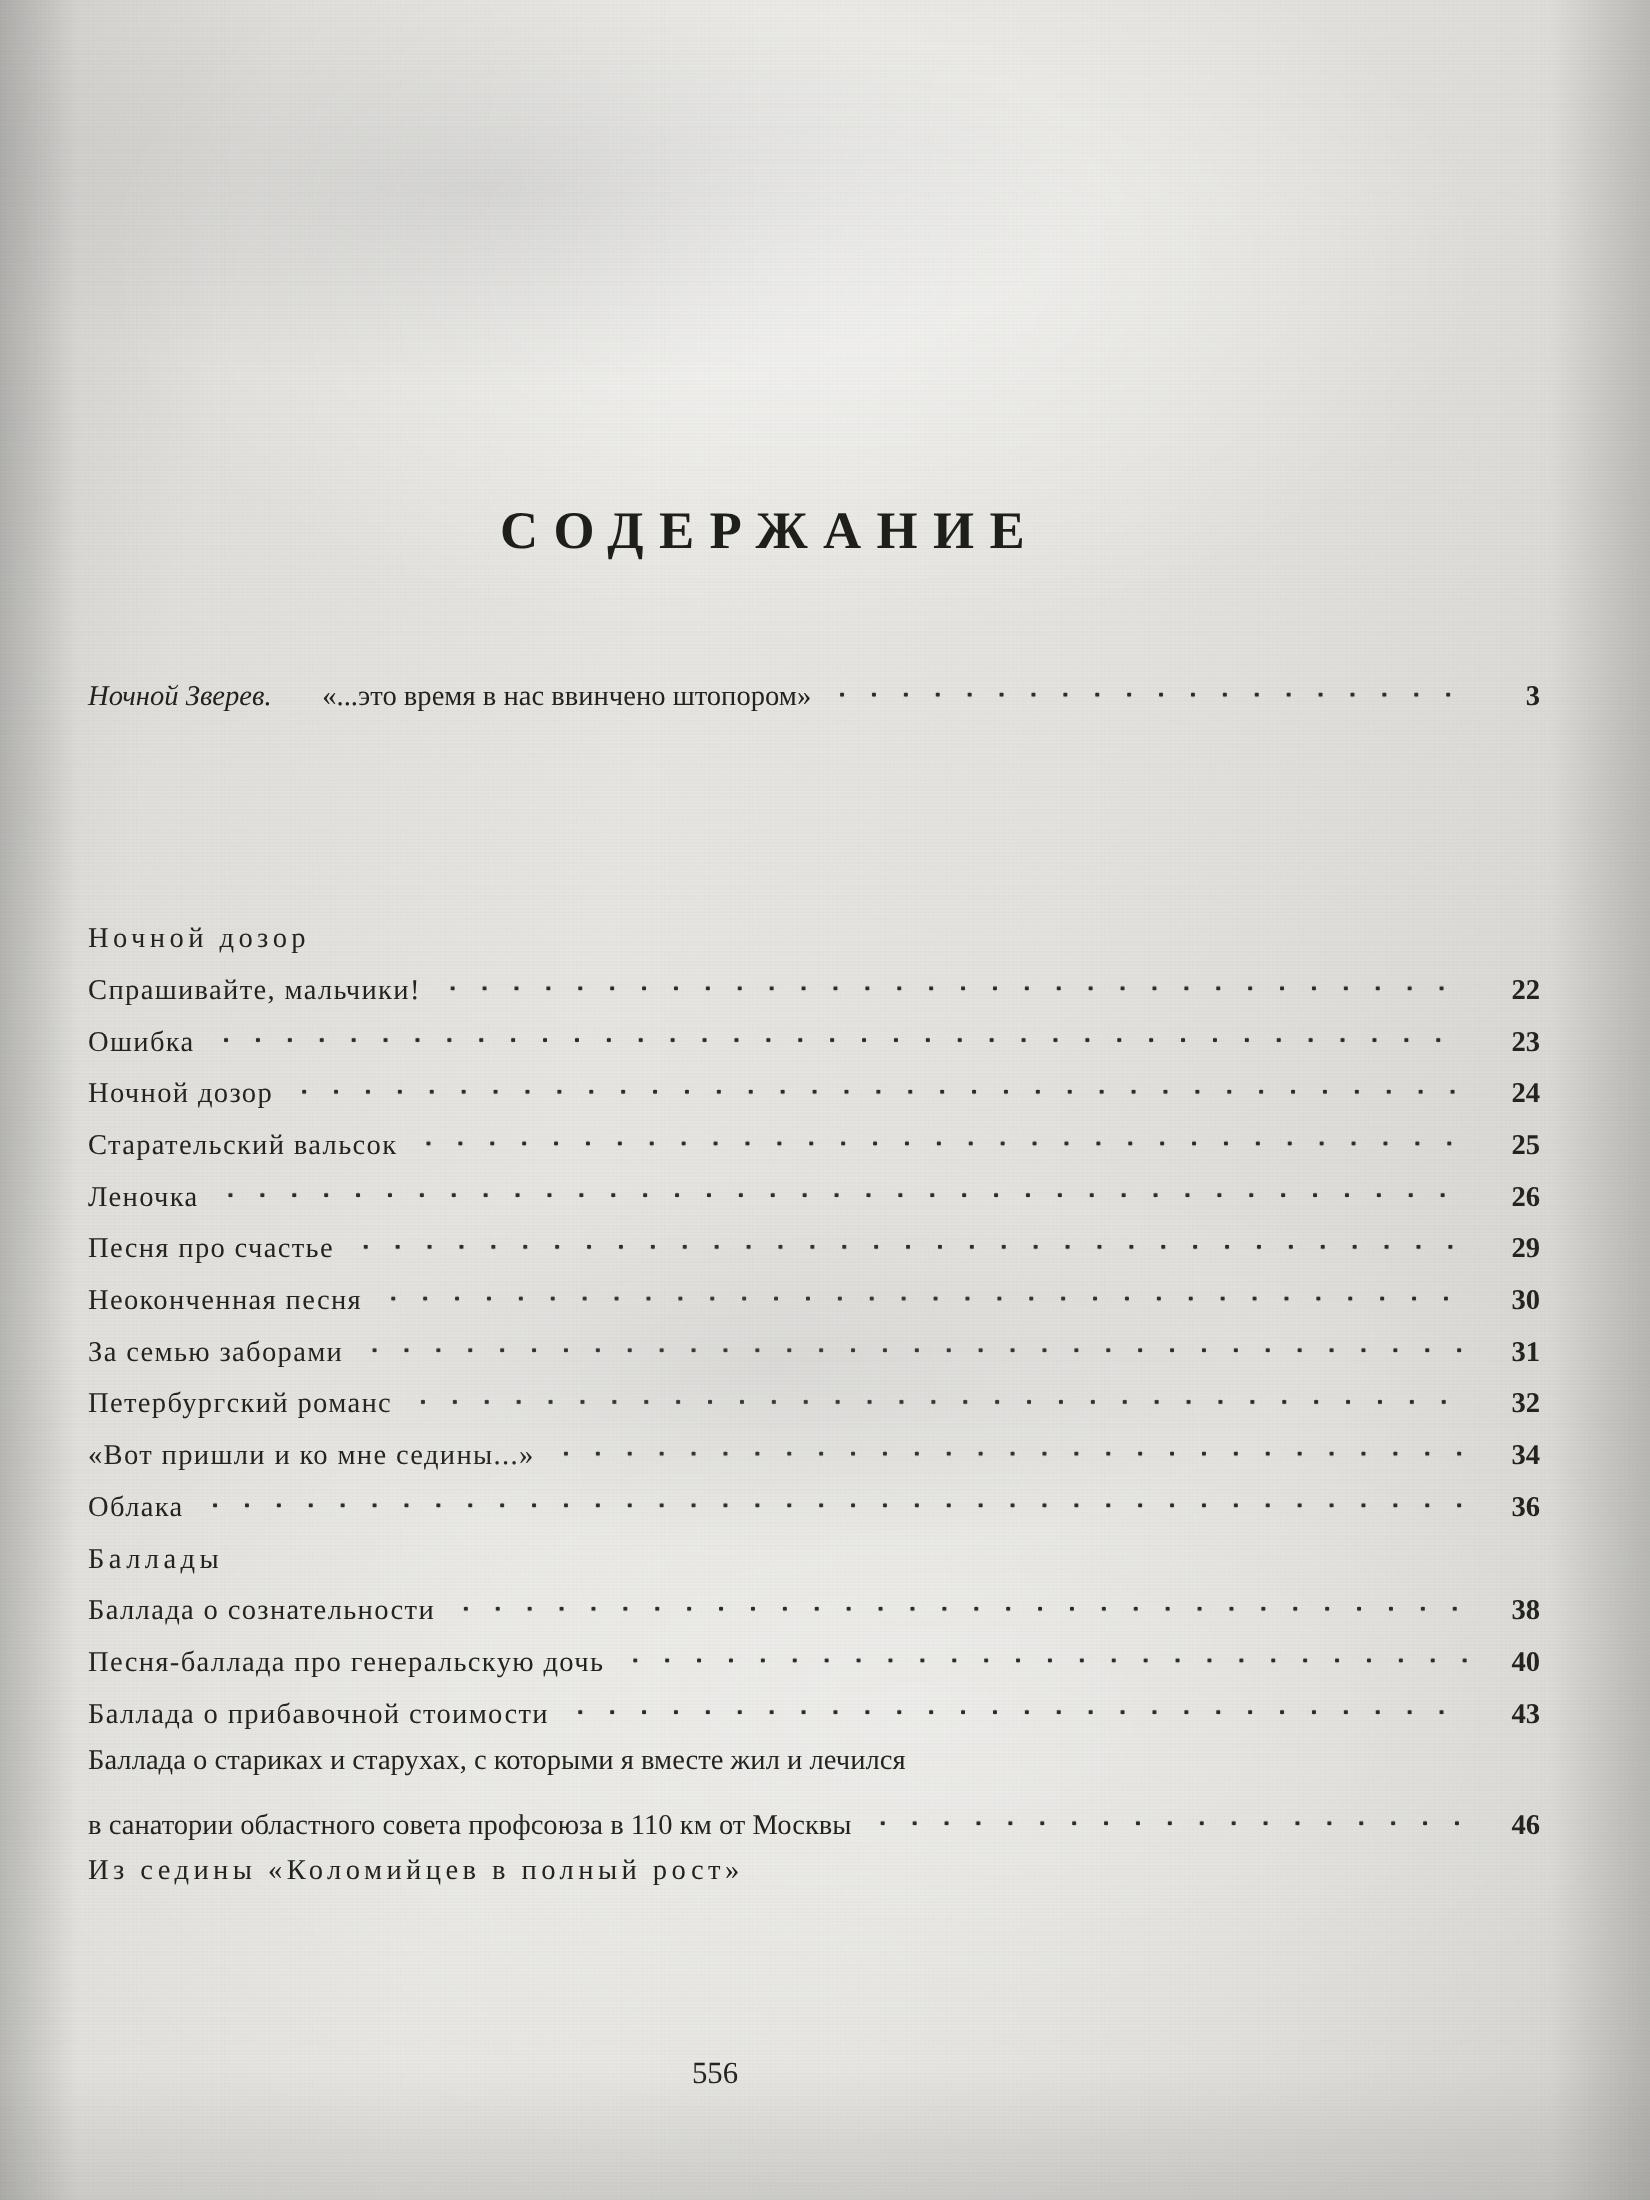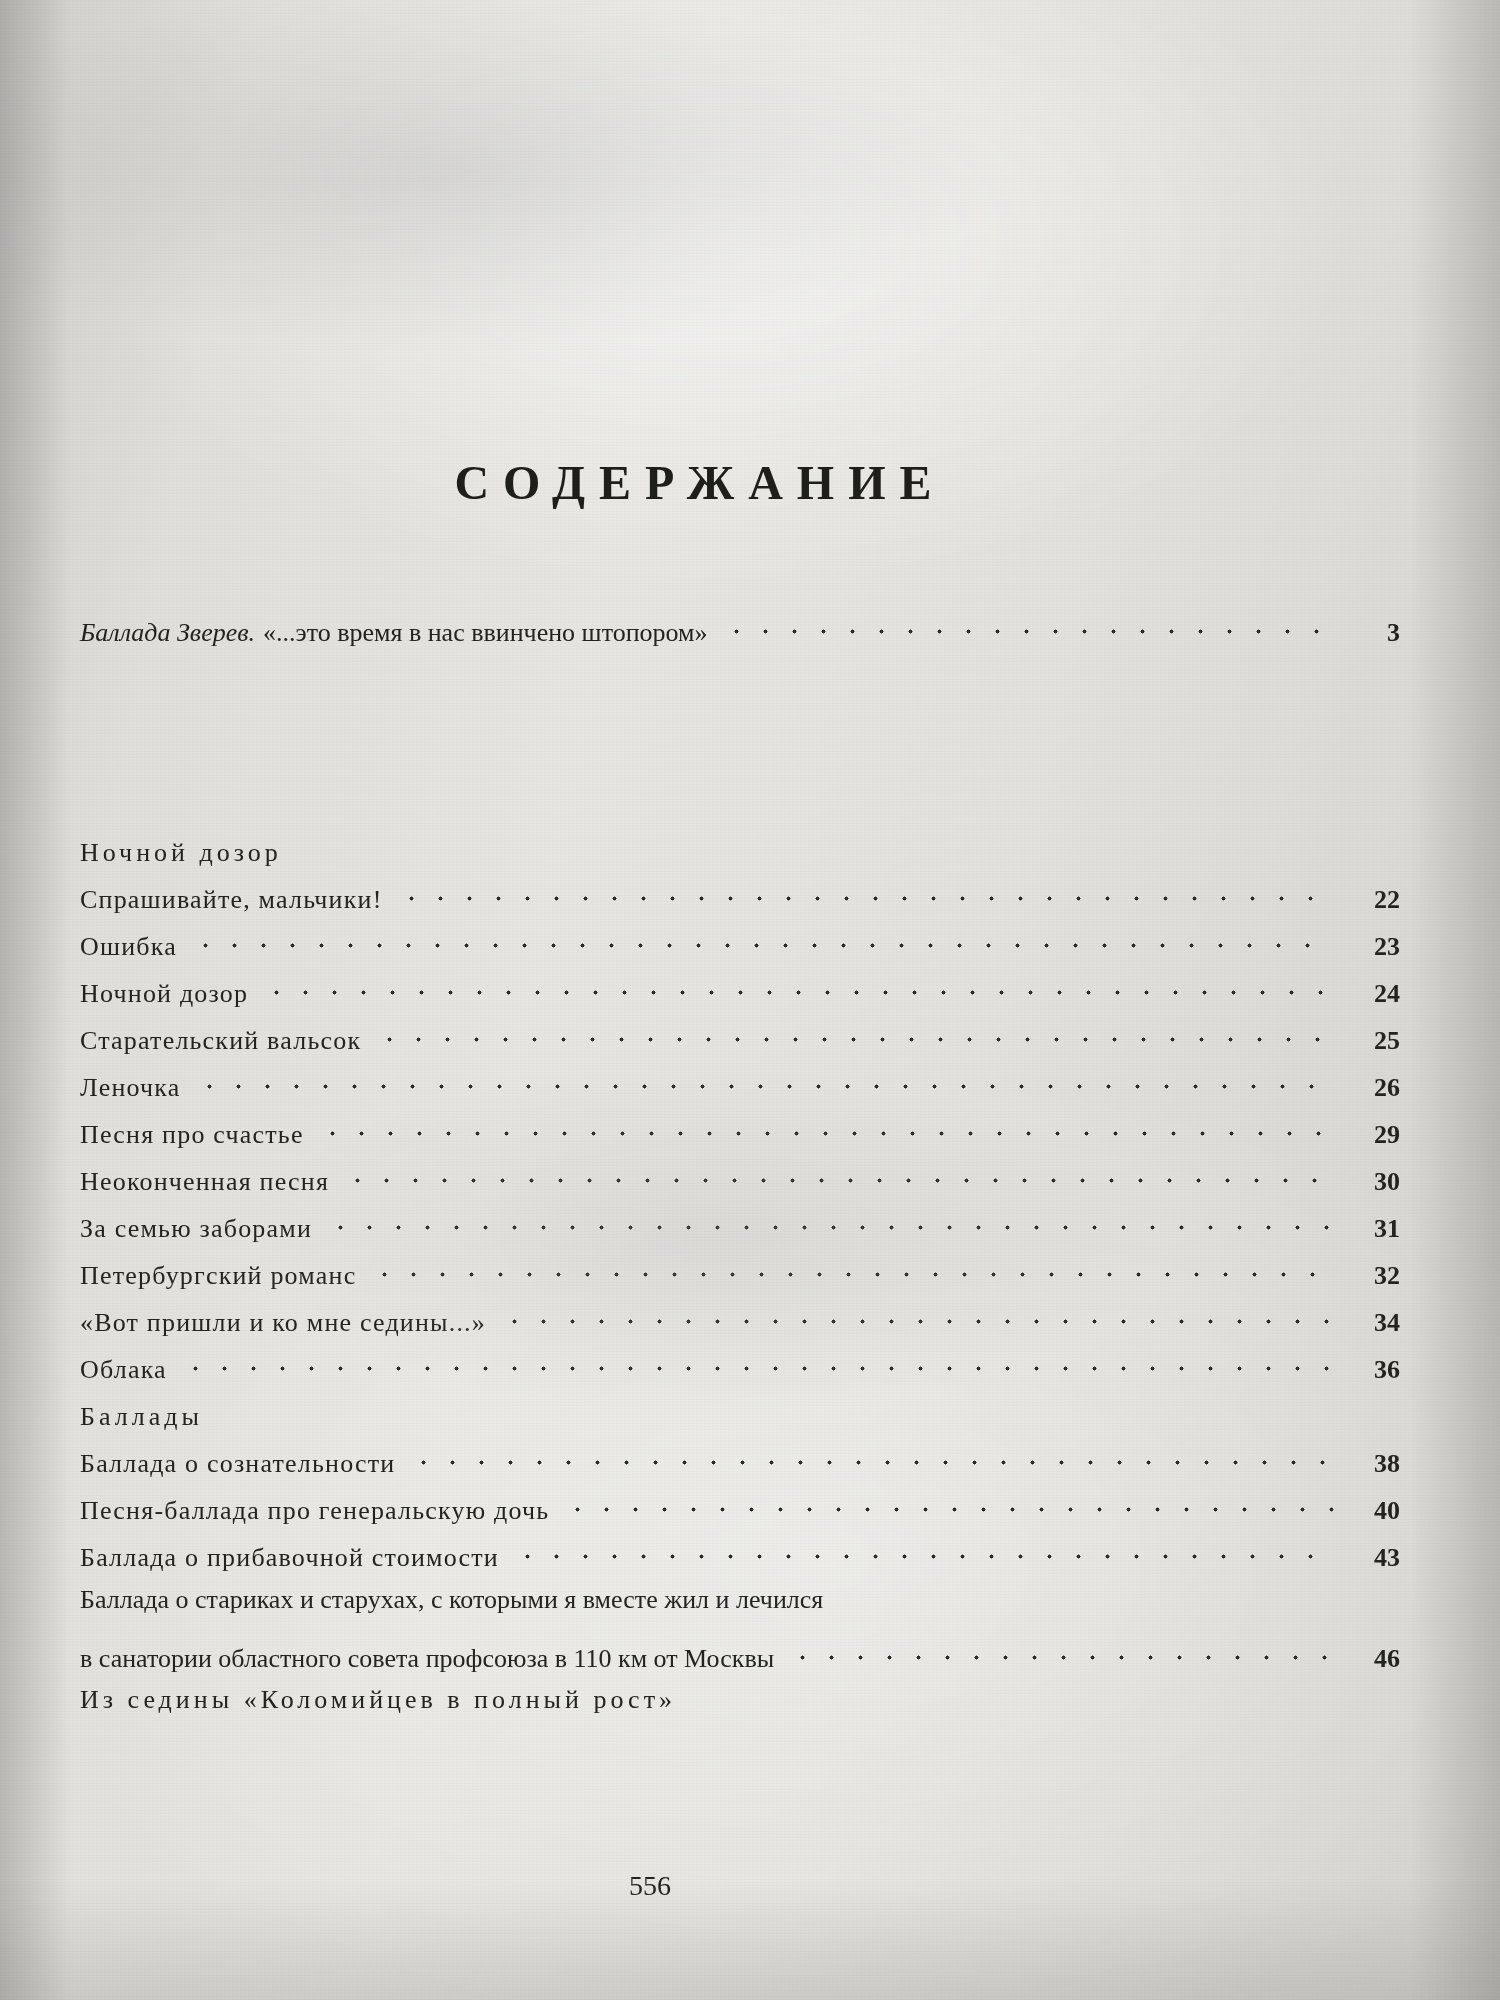--- a/index.html
+++ b/index.html
@@ -101,20 +101,21 @@
     font-size: 26px;
     color: #222220;
   }
   .preface-author {
     font-style: italic;
     white-space: nowrap;
     padding-right: 8px;
   }
   .preface-name {
     white-space: nowrap;
+    margin-left: 38px;
   }
 
   .section-title {
     position: absolute;
     left: 0; top: 740px;
     width: 1420px;
     text-align: center;
     font-size: 33px;
     letter-spacing: 2px;
     color: #1f1f1c;
@@ -208,21 +209,21 @@
 </head>
 <body>
 
 <div id="page">
 
   <div id="content">
 
     <div class="toc-title">СОДЕРЖАНИЕ</div>
 
     <div class="preface-row">
-      <span class="preface-author">Баллада Зверев.</span>
+      <span class="preface-author">Ночной Зверев.</span>
       <span class="preface-name">«...это время в нас ввинчено штопором»</span>
       <span class="leader"></span>
       <span class="page-num">3</span>
     </div>
 
 
     <div id="list">
         <div class="entry group">
           <span class="label">Ночной дозор</span>
           <span class="leader none"></span>

